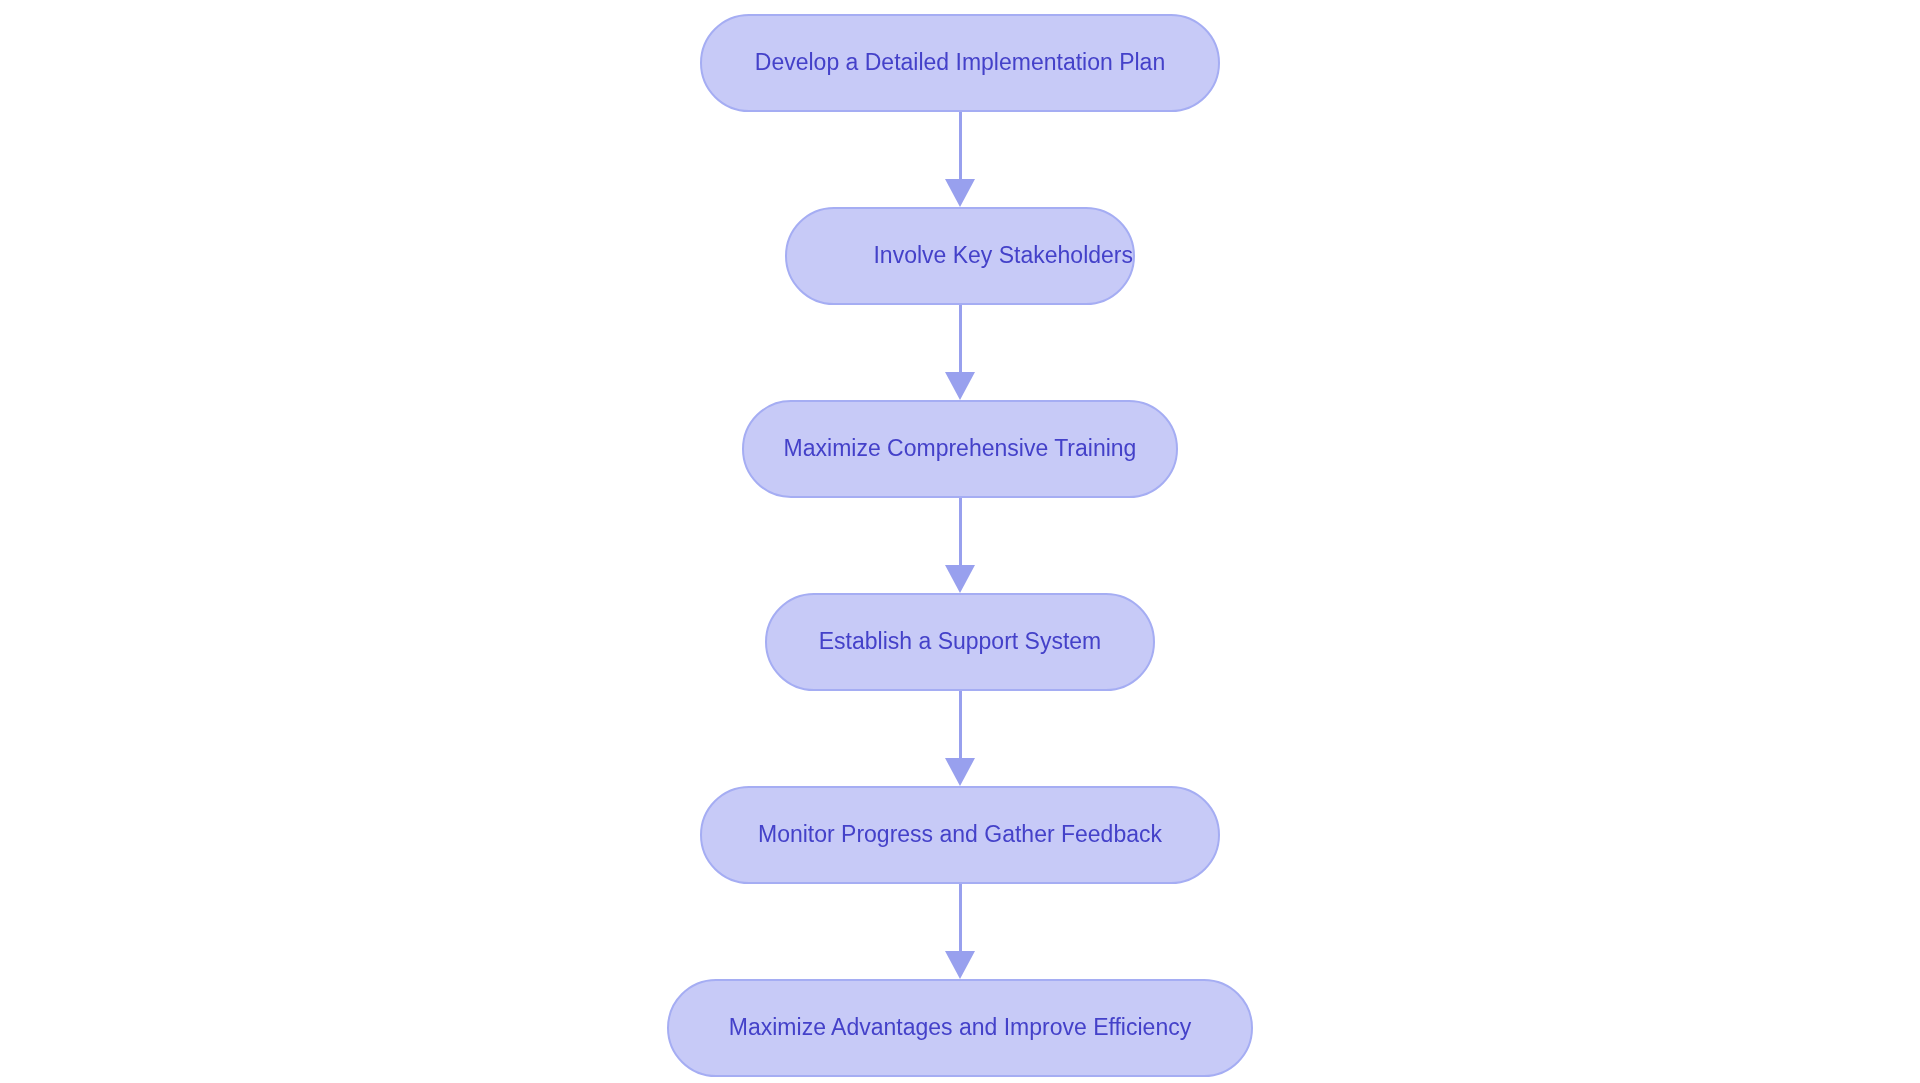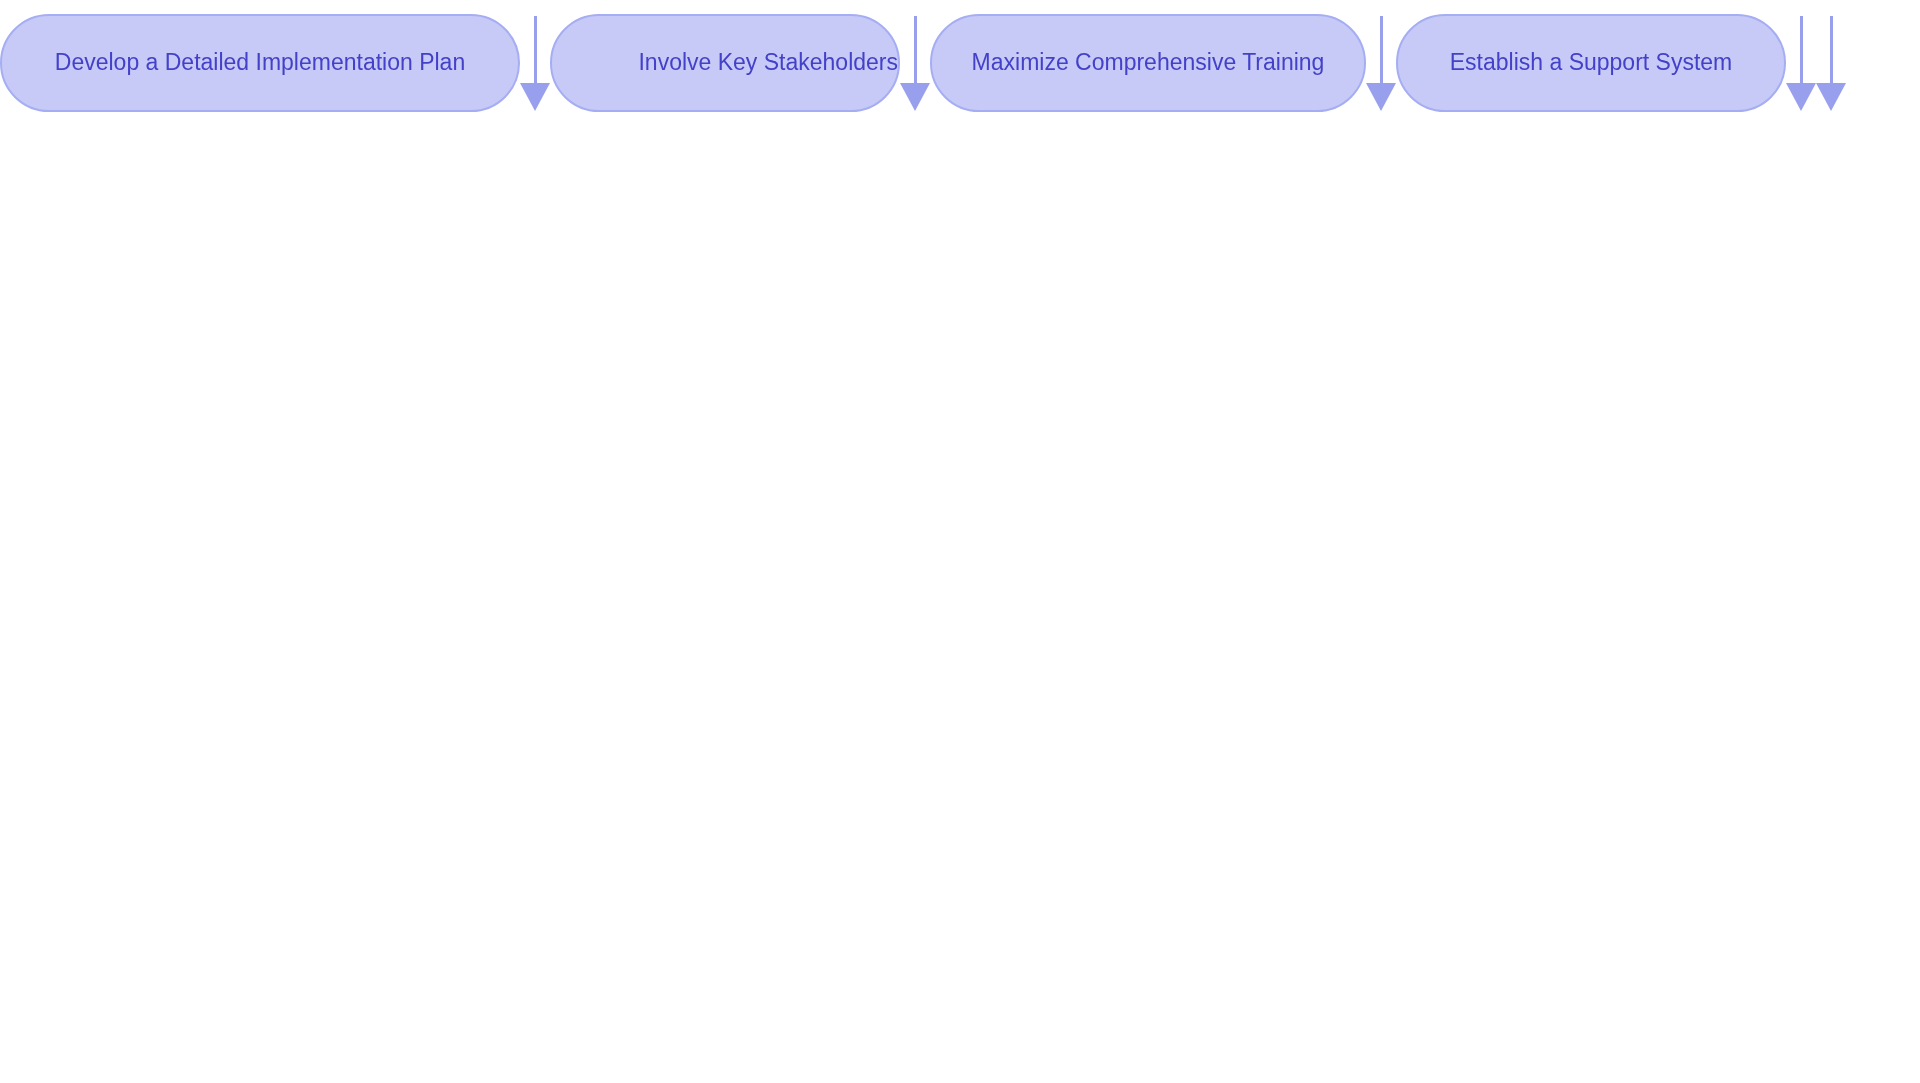--- a/index.html
+++ b/index.html
@@ -13,21 +13,21 @@
     background: var(--background, #ffffff);
     font-family: "Liberation Sans", sans-serif;
     overflow: hidden;
   }
   .flow {
     position: absolute;
     top: 14px;
     left: 0;
     right: 0;
     display: flex;
-    flex-direction: row;
+    flex-direction: column;
     align-items: center;
   }
   .node {
     box-sizing: border-box;
     height: 98px;
     border-radius: 49px;
     background: var(--node-fill, #c7caf7);
     border: 2px solid var(--node-border, #a5adf3);
     display: flex;
     align-items: center;
@@ -103,21 +103,27 @@
 
     <div class="node node-3">
       <span class="node-label">Establish a Support System</span>
     </div>
 
     <div class="arrow">
       <div class="arrow-shaft"></div>
       <div class="arrow-head"></div>
     </div>
 
+    <div class="node node-4">
+      <span class="node-label">Monitor Progress and Gather Feedback</span>
+    </div>
 
     <div class="arrow">
       <div class="arrow-shaft"></div>
       <div class="arrow-head"></div>
     </div>
 
+    <div class="node node-5">
+      <span class="node-label">Maximize Advantages and Improve Efficiency</span>
+    </div>
 
   </div>
 </div>
 
 </body></html>

